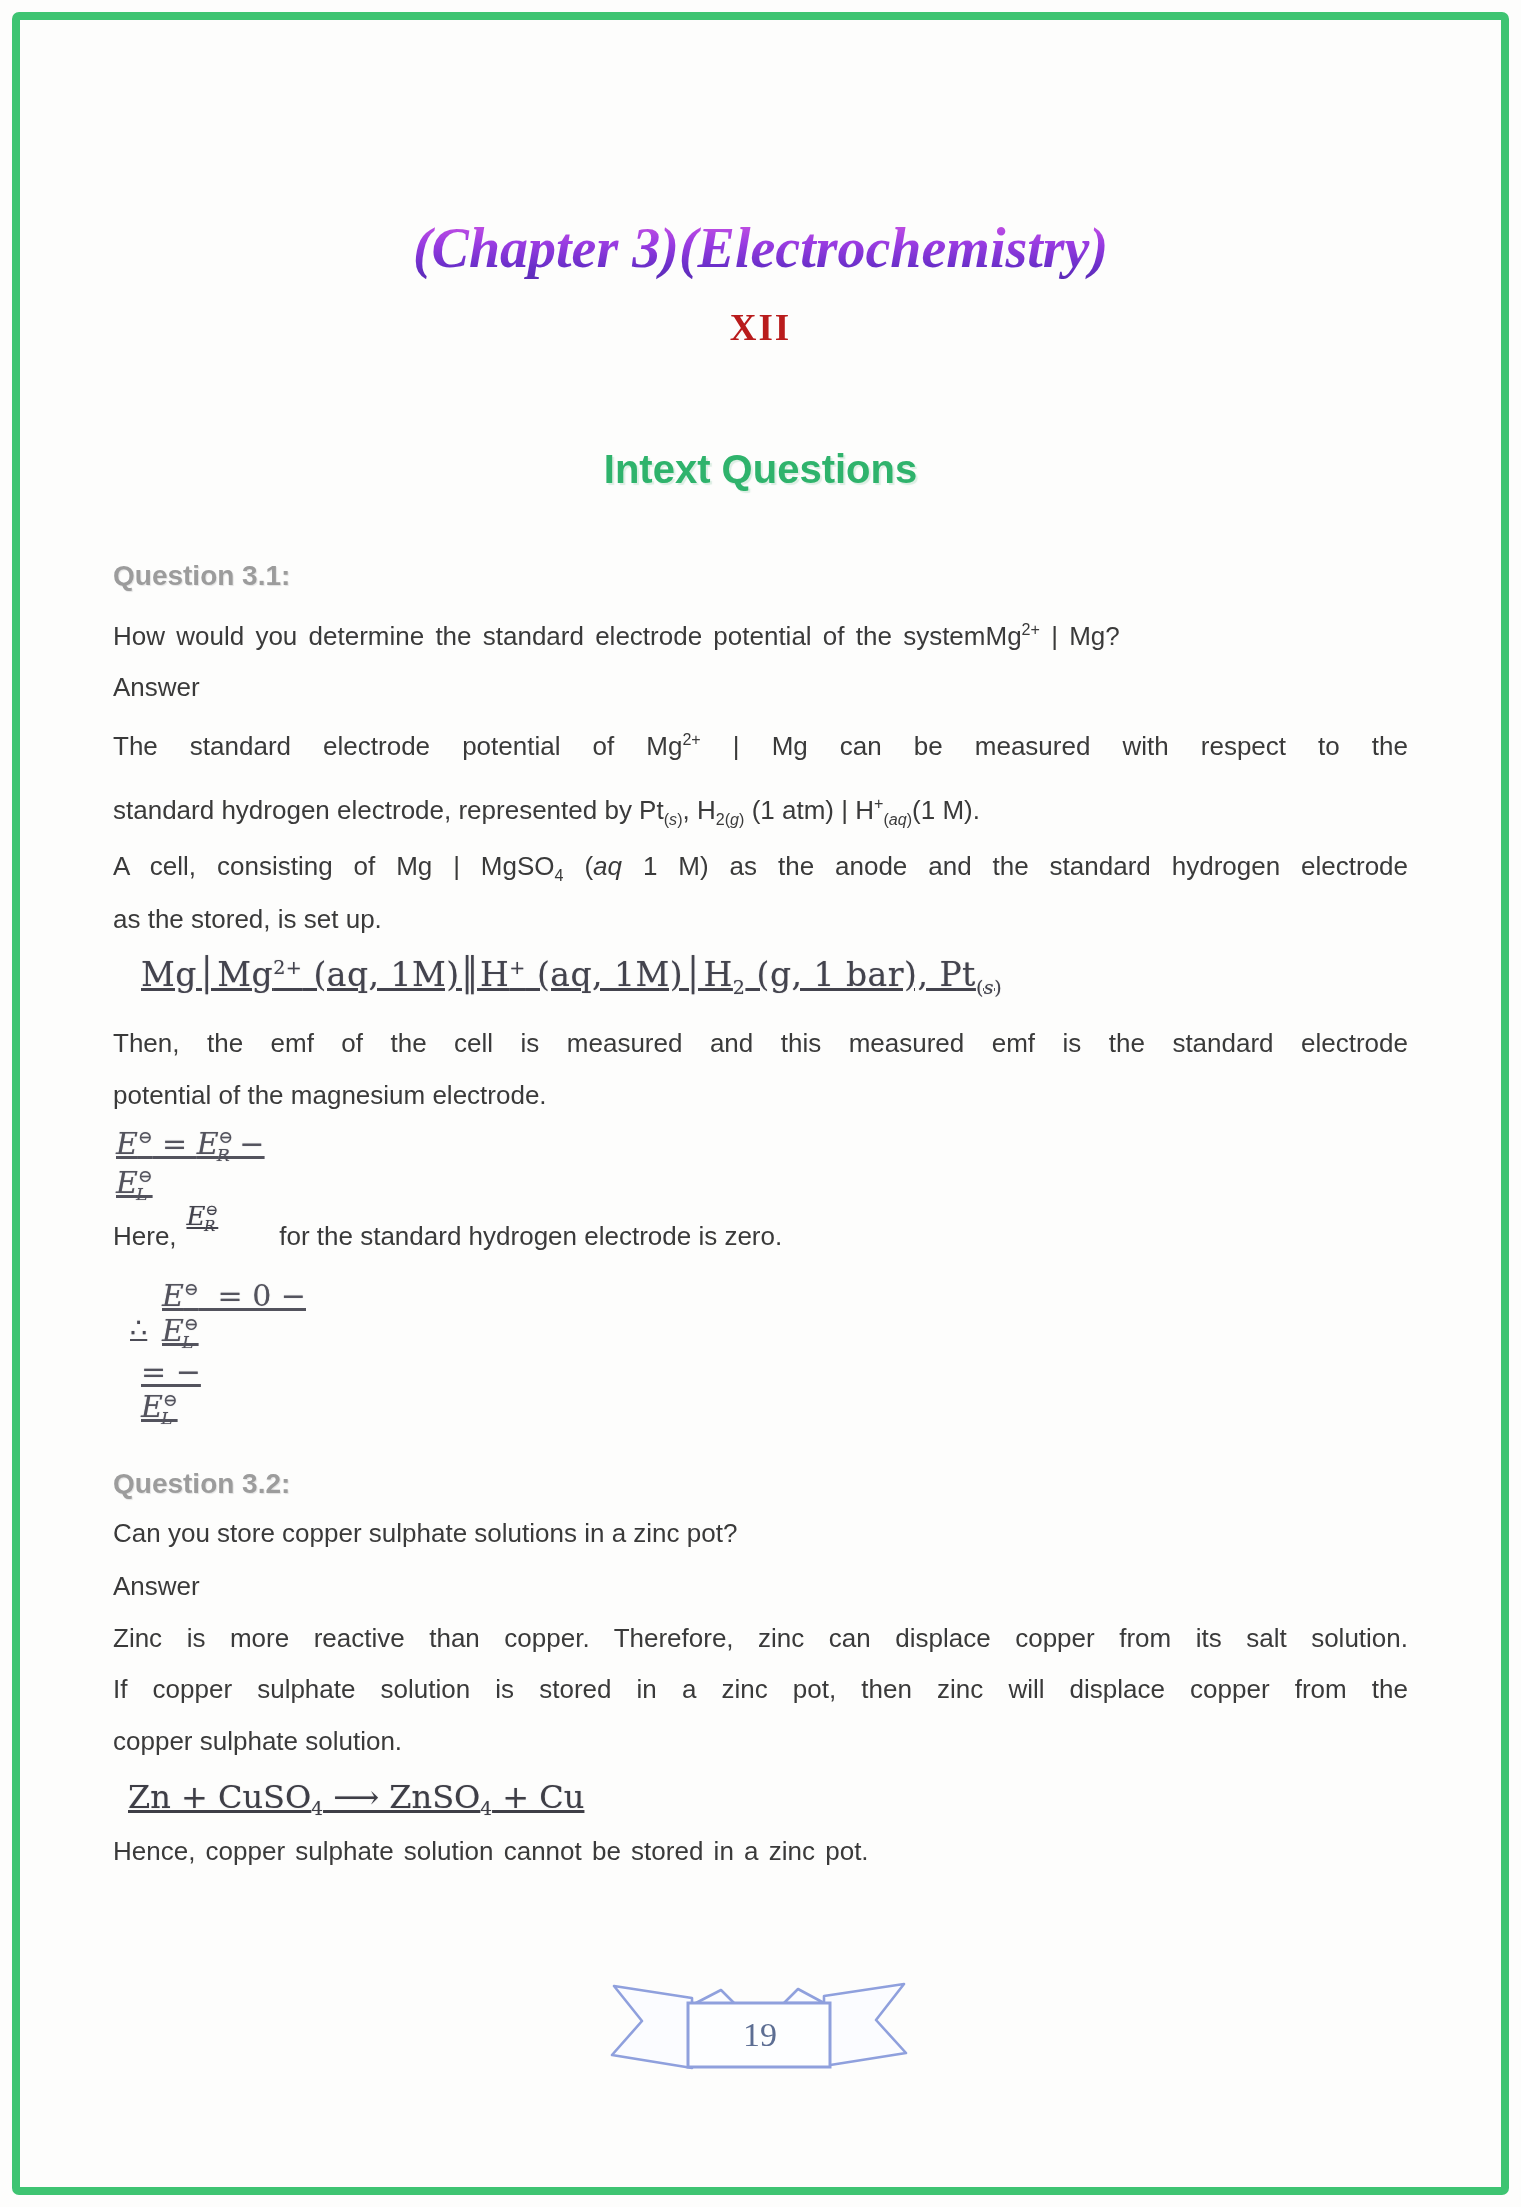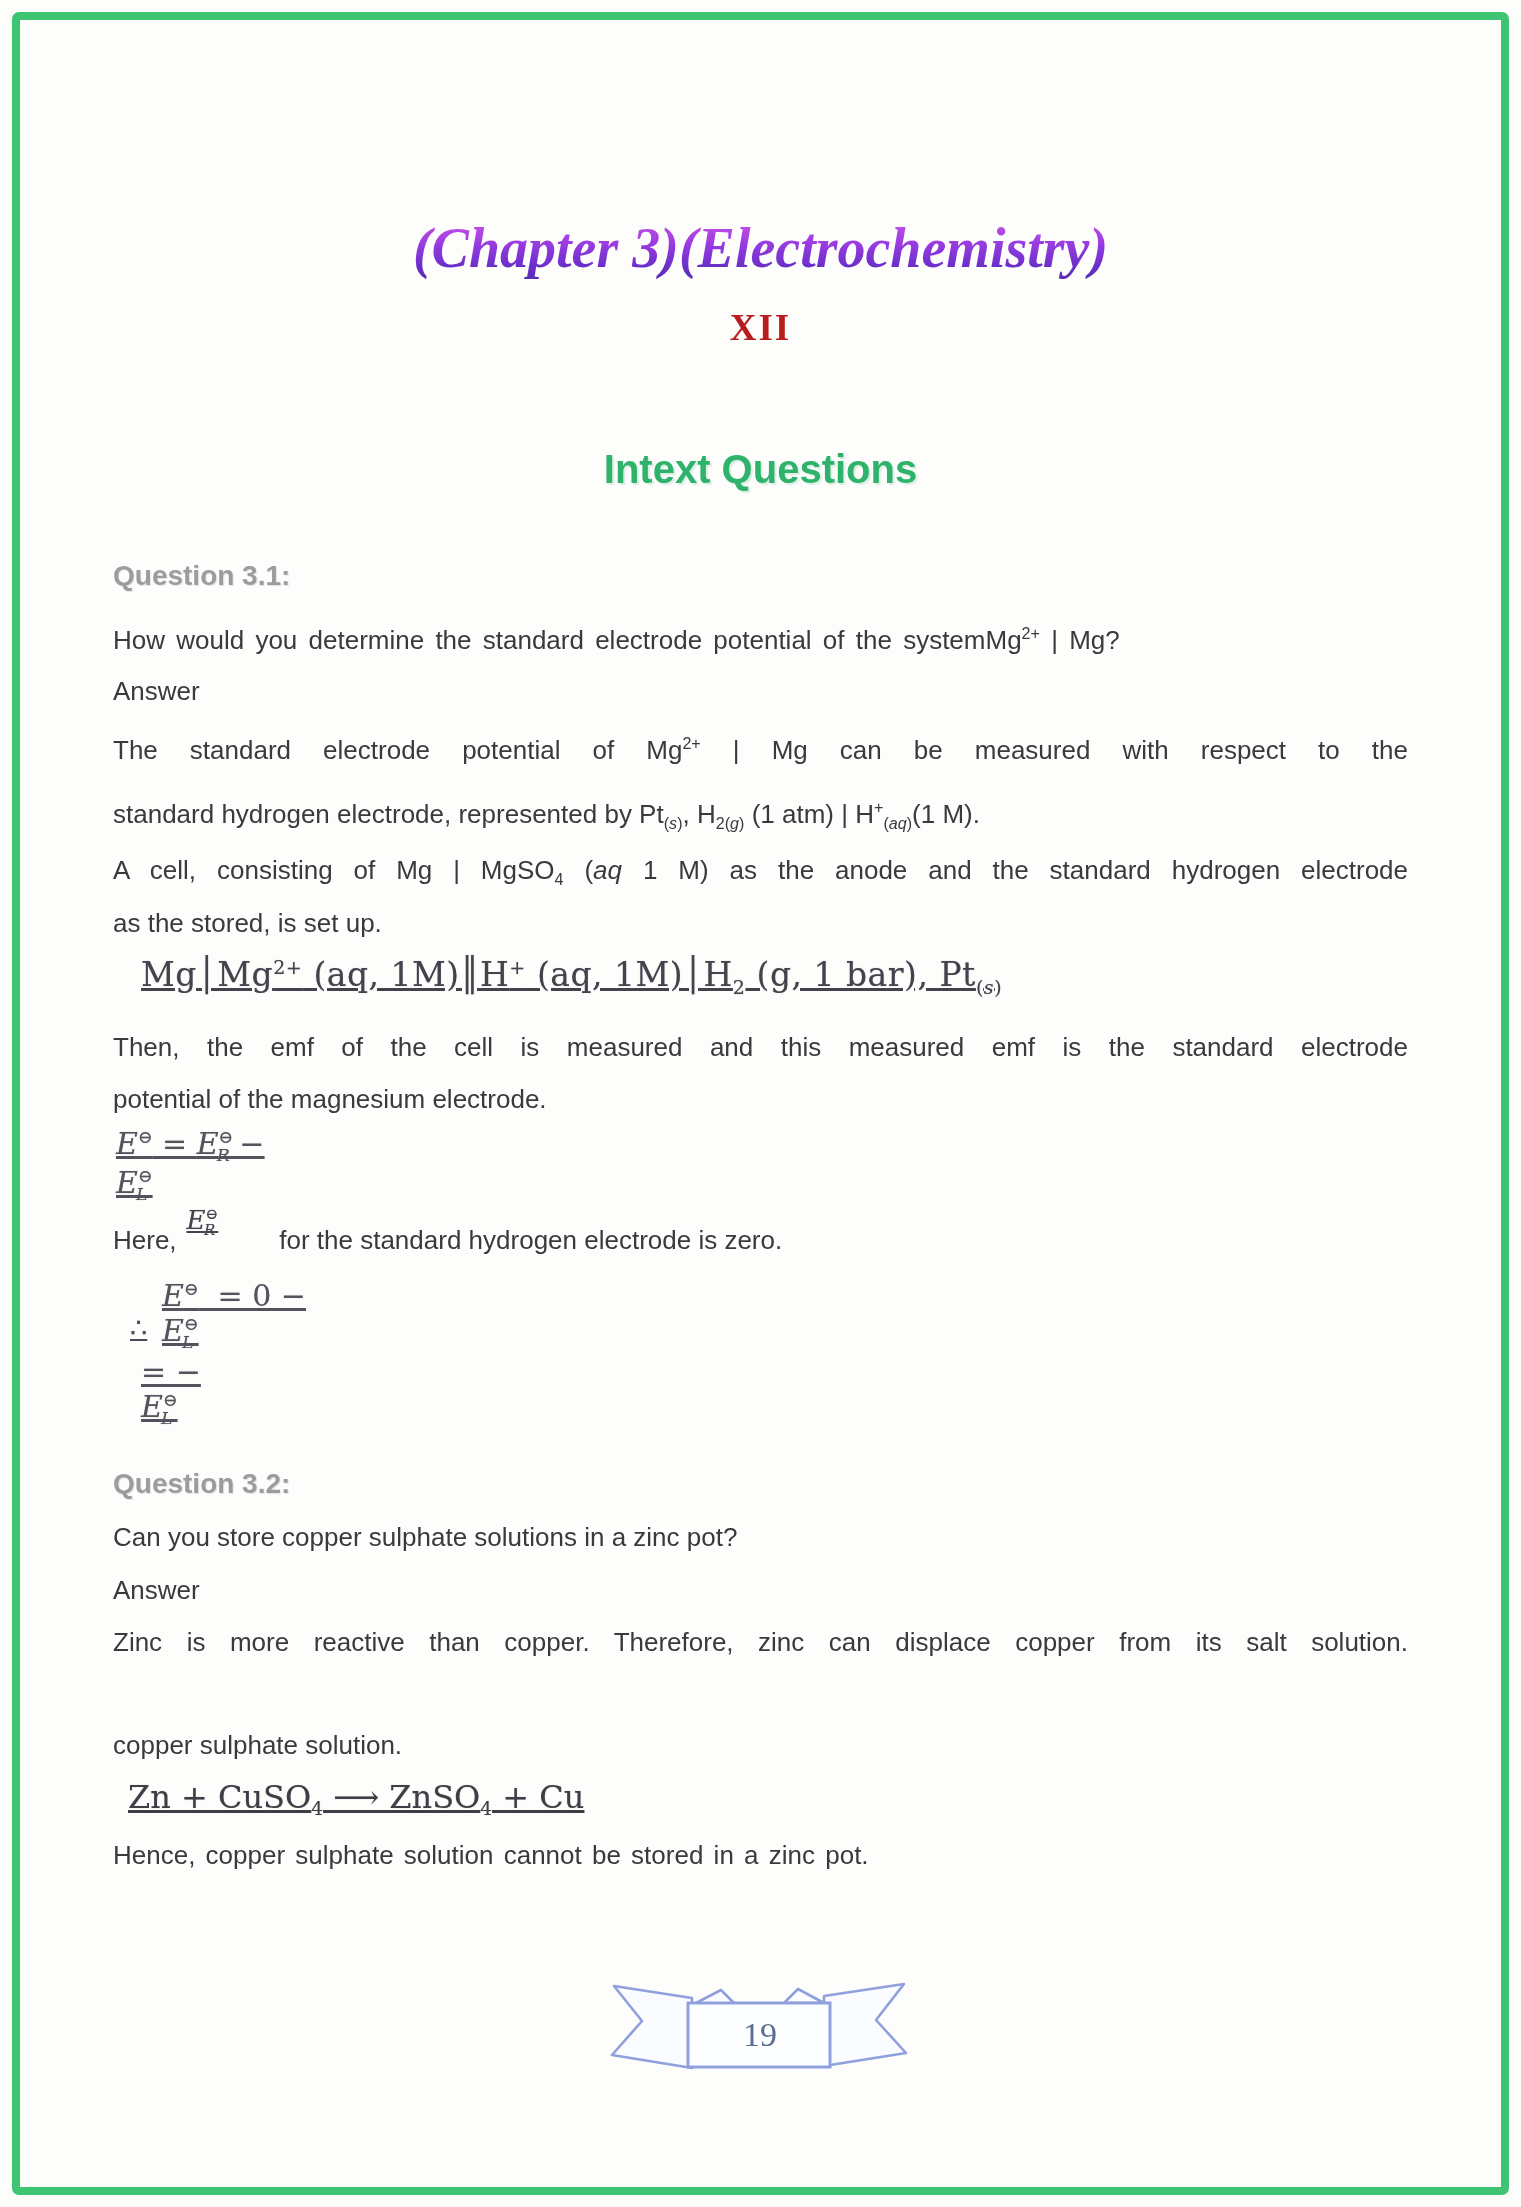--- a/index.html
+++ b/index.html
@@ -43,21 +43,21 @@
     text-shadow:2px 2px 1px rgba(160,210,180,0.35);
   }
   .qlabel {
     font-size:28px; font-weight:bold; color:#9c9c9c;
     text-shadow:1px 1px 1px #e2e2e2;
   }
 
   
   .body-line {
     left:113px; width:1295px;
-    font-size:26px; line-height:39px; color:#3a3a3a;
+    font-size:26px; line-height:30px; color:#3a3a3a;
   }
   .jl { text-align:justify; text-align-last:justify; }
   .body-line sup { font-size:62%; }
   .body-line sub { font-size:62%; }
 
   
   .math {
     font-family:"DejaVu Serif", serif;
     color:#43434d;
     text-shadow:0 0 1px rgba(70,70,85,0.45);
@@ -119,20 +119,21 @@
 
   <div class="blk math thf">∴</div>
   <div class="blk math eq1"><i>E</i><sup>⊖</sup> &nbsp;= 0 − <i>E</i><sup>⊖</sup><sub class="u"><i>L</i></sub></div>
   <div class="blk math eq2">= − <i>E</i><sup>⊖</sup><sub class="u"><i>L</i></sub></div>
 
   <div class="blk qlabel" style="top:1468px; left:113px;">Question 3.2:</div>
   <div class="blk body-line" style="top:1518px;">Can you store copper sulphate solutions in a zinc pot?</div>
   <div class="blk body-line" style="top:1571px;">Answer</div>
 
   <div class="blk body-line jl" style="top:1623px;">Zinc is more reactive than copper. Therefore, zinc can displace copper from its salt solution.</div>
+  <div class="blk body-line jl" style="top:1674px;">If copper sulphate solution is stored in a zinc pot, then zinc will displace copper from the</div>
   <div class="blk body-line" style="top:1726px;">copper sulphate solution.</div>
 
   <div class="blk math rxn">Zn + CuSO<sub>4</sub> ⟶ ZnSO<sub>4</sub> + Cu</div>
 
   <div class="blk body-line" style="top:1836px; word-spacing:3px;">Hence, copper sulphate solution cannot be stored in a zinc pot.</div>
 
   <div class="blk ribbon">
     <svg width="312" height="95" viewBox="0 0 312 95">
       <g fill="#fbfcff" stroke="#8fa0dd" stroke-width="2.6" stroke-linejoin="round">
         <polygon points="92,18 14,6 42,41 12,75 92,88"></polygon>

